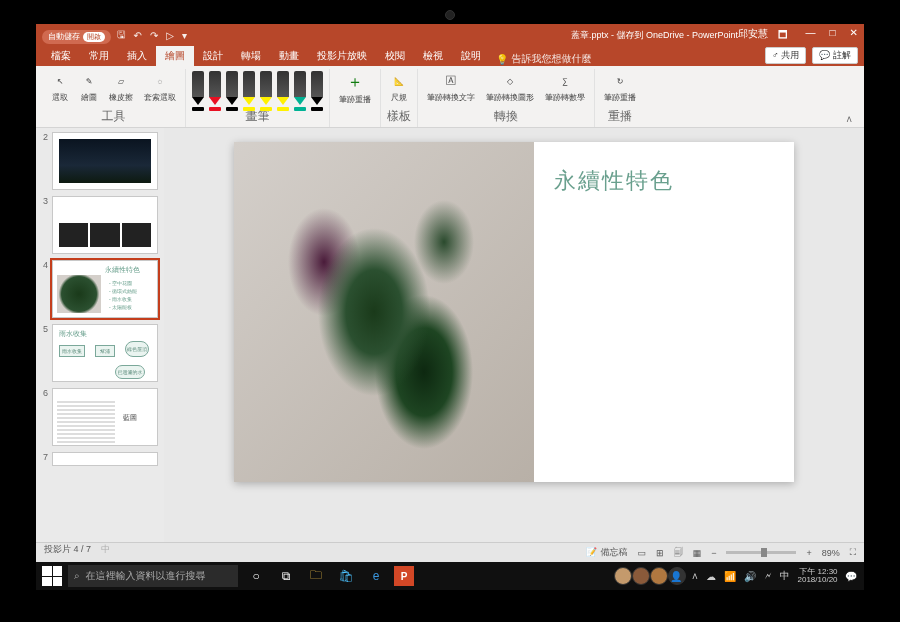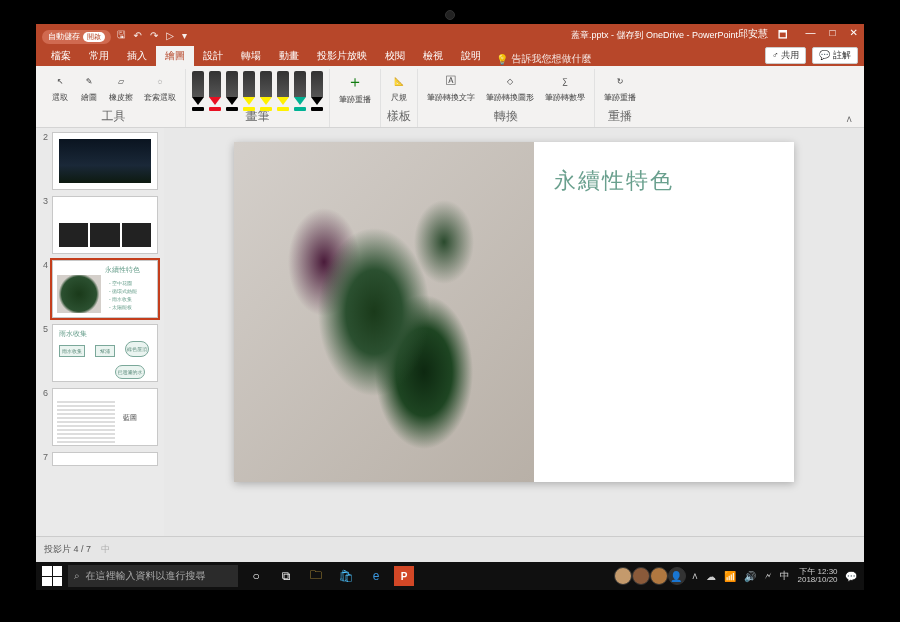--- a/index.html
+++ b/index.html
@@ -56,21 +56,21 @@
       radial-gradient(ellipse 70px 110px at 190px 230px, #0d2810 0%, #1e4522 40%, transparent 70%),
       radial-gradient(ellipse 50px 70px at 210px 100px, #2a4a2d 0%, transparent 60%),
       linear-gradient(135deg, #d4cfca 0%, #b8b0a7 100%);
   }
   .slide .title { position:absolute; left:320px; top:24px; font-size:22px; color:#6aa08e; letter-spacing:2px; }
   .slide .bullets { position:absolute; left:340px; top:110px; display:flex; flex-direction:column; gap:14px; }
   .slide .bullet { font-size:16px; color:#6aa08e; display:flex; align-items:center; gap:8px;}
   .slide .bullet::before { content:""; width:10px; height:2px; background:#6aa08e; display:inline-block;}
 
   
-  .statusbar { height:26px; background:#e6e6e6; border-top:1px solid #ccc; display:flex; align-items:center; padding:0 8px; font-size:9px; color:#555; gap:10px;}
+  .statusbar { height:20px; background:#e6e6e6; border-top:1px solid #ccc; display:flex; padding:0 8px; font-size:9px; color:#555; gap:10px;}
   .statusbar .right { margin-left:auto; display:flex; align-items:center; gap:10px;}
   .zoom-slider { width:70px; height:3px; background:#bbb; position:relative; }
   .zoom-slider::after { content:""; position:absolute; left:50%; top:-3px; width:6px; height:9px; background:#888; }
 
   
   .taskbar { height:28px; background:#101010; display:flex; align-items:center; padding:0 6px; gap:6px; color:#fff;}
   .taskbar .start { width:20px; height:20px; display:grid; grid-template:1fr 1fr/1fr 1fr; gap:1px; cursor:pointer;}
   .taskbar .start div { background:#fff;}
   .taskbar .searchbox { flex:0 0 170px; height:22px; background:#2b2b2b; display:flex; align-items:center; padding:0 6px; gap:6px; color:#aaa; font-size:10px;}
   .taskbar .tbicon { width:24px; height:24px; display:flex; align-items:center; justify-content:center; cursor:pointer; font-size:12px;}
@@ -313,20 +313,32 @@
         <div class="slide">
           <div class="plantimg"></div>
           <div class="title">永續性特色</div>
         </div>
       </div>
     </div>
 
     <div class="statusbar">
       <span>投影片 4 / 7</span>
       <span style="opacity:.4">中</span>
+      <div class="right">
+        <span>📝 <span>備忘稿</span></span>
+        <span>▭</span>
+        <span>⊞</span>
+        <span>🗐</span>
+        <span>▦</span>
+        <span>−</span>
+        <div class="zoom-slider"></div>
+        <span>+</span>
+        <span>89%</span>
+        <span>⛶</span>
+      </div>
     </div>
 
     <div class="taskbar">
       <div class="start">
           <div></div>
           <div></div>
           <div></div>
           <div></div>
         </div>
       <div class="searchbox">

